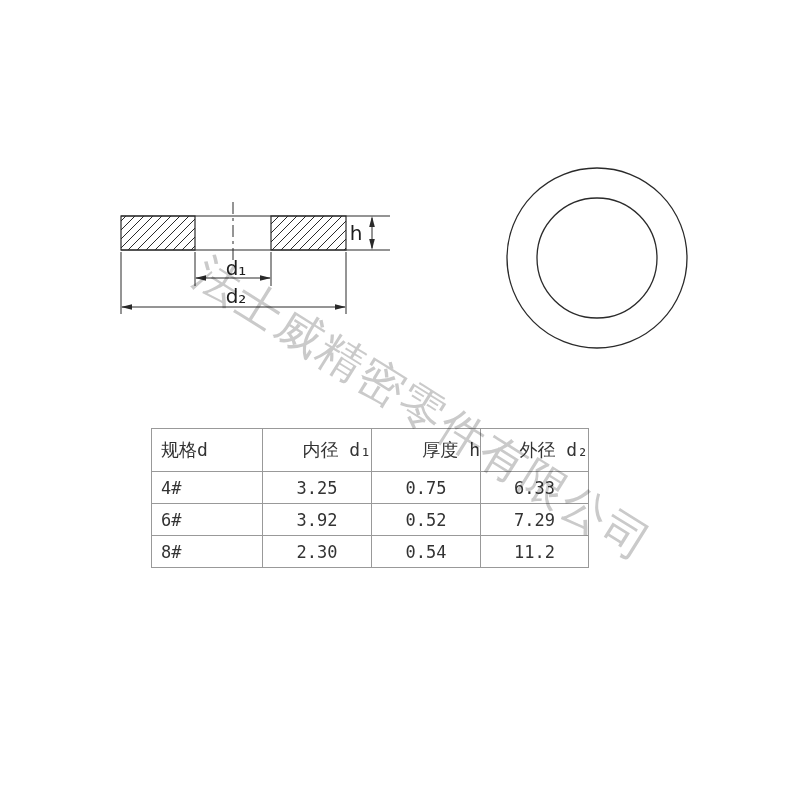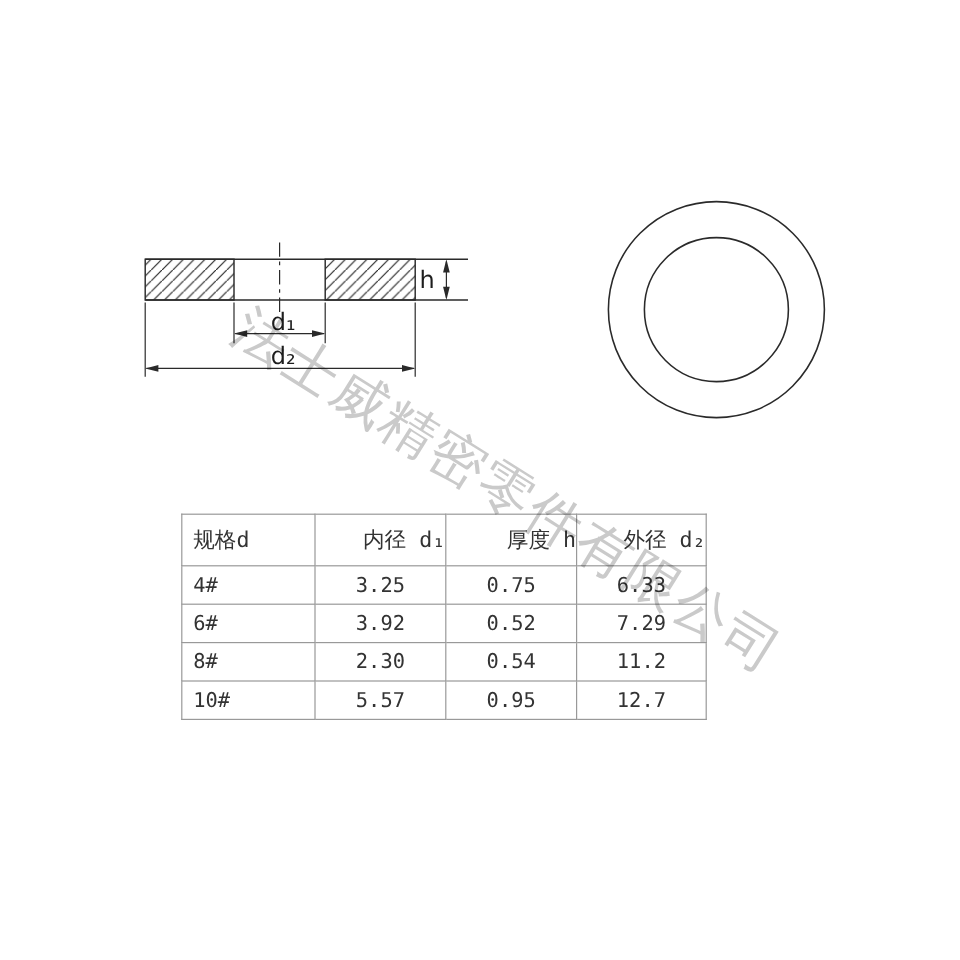--- a/index.html
+++ b/index.html
@@ -146,24 +146,18 @@
       <td>3.92</td>
       <td>0.52</td>
       <td>7.29</td>
     </tr>
     <tr class="row-data">
       <td class="cell-left">8#</td>
       <td>2.30</td>
       <td>0.54</td>
       <td>11.2</td>
     </tr>
-    <tr class="row-data">
-      <td class="cell-left">10#</td>
-      <td>5.57</td>
-      <td>0.95</td>
-      <td>12.7</td>
-    </tr>
   </tbody>
     </table>
 
   <div class="watermark">法士威精密零件有限公司</div>
 
 </div>
 
 </body></html>

